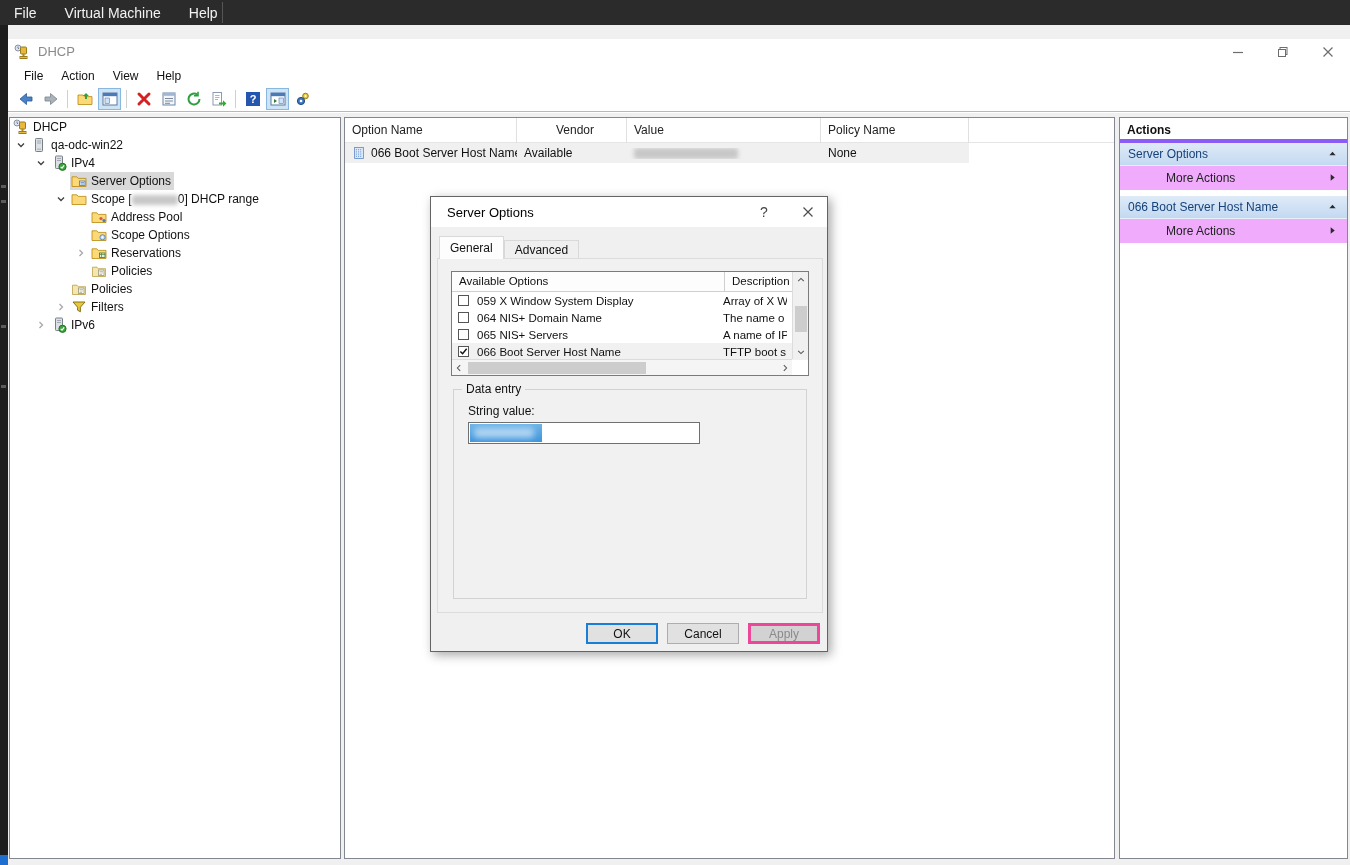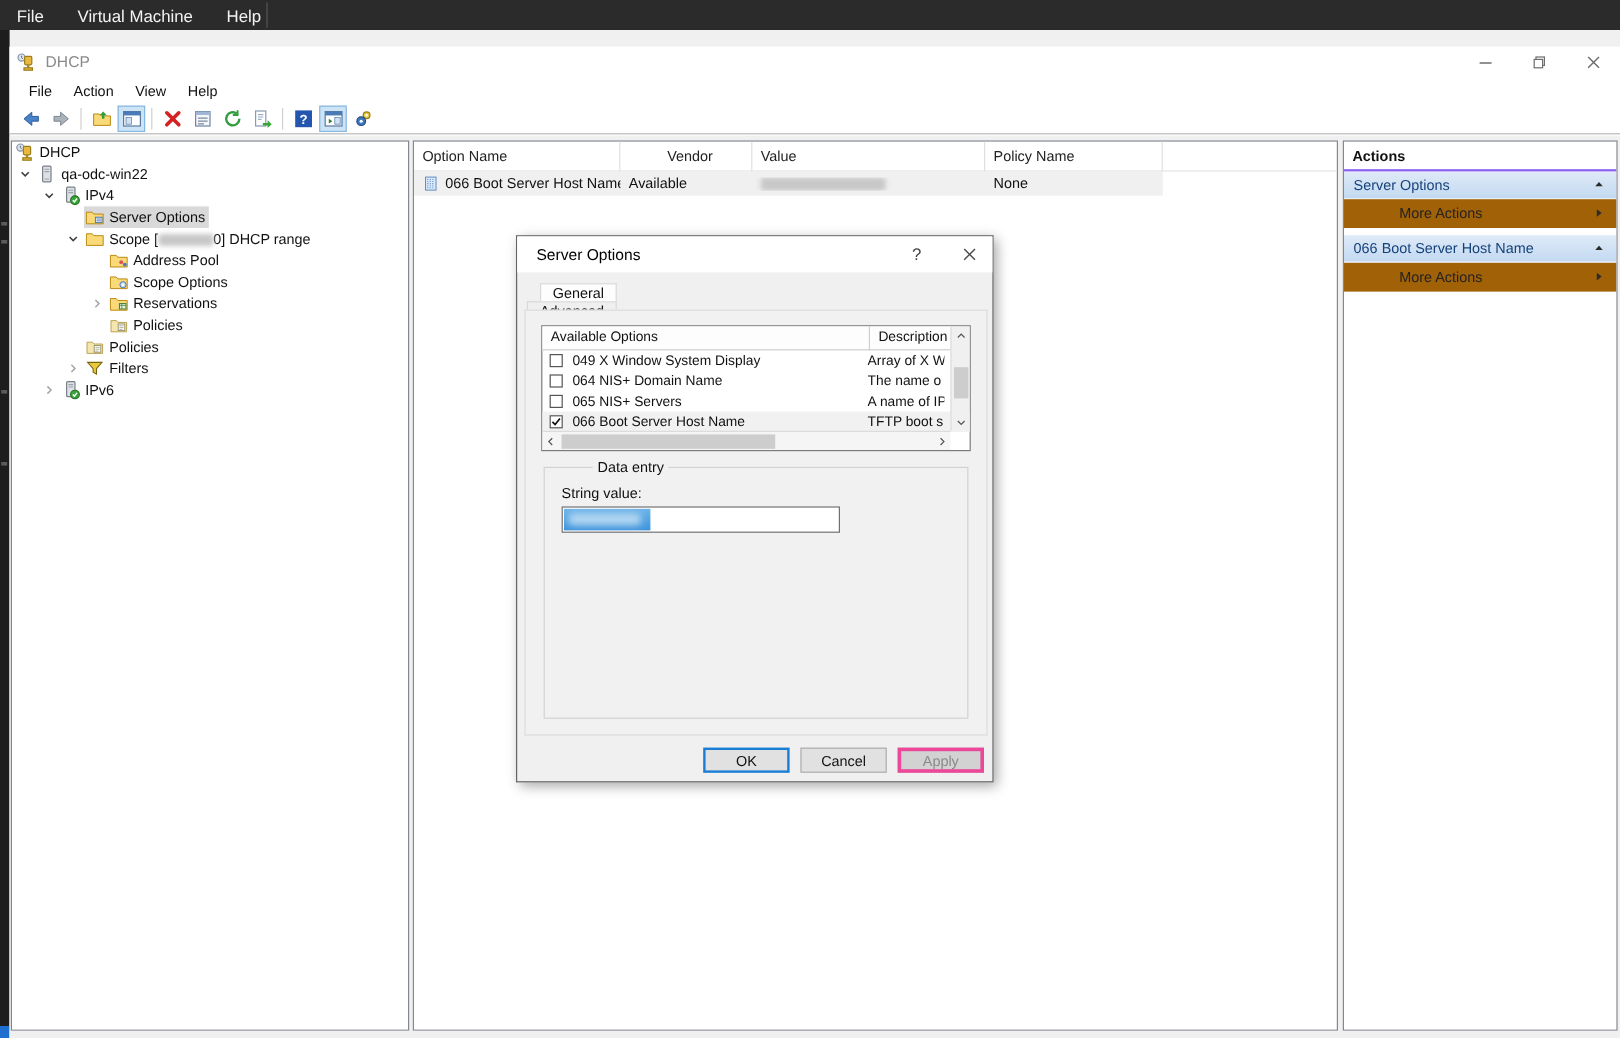--- a/index.html
+++ b/index.html
@@ -53,34 +53,34 @@
 
   
   .lv-header { display:flex; height:25px; border-bottom:1px solid #e5e5e5; align-items:center; }
   .lv-hcell { height:25px; line-height:25px; padding-left:7px; border-right:1px solid #e0e0e0; font-size:12px; color:#222; overflow:hidden; white-space:nowrap; }
   .lv-row { display:flex; align-items:center; height:20px; }
   .lv-row.sel { background:#f0f0f0; }
   .lv-cell { padding-left:7px; overflow:hidden; white-space:nowrap; display:flex; align-items:center; gap:5px; }
   .lv-cell svg { width:14px; height:14px; flex:0 0 14px; }
 
   
-  #actions-title { height:25px; line-height:25px; font-weight:bold; font-size:12px; padding-left:7px; border-bottom:2px solid #8b5cf6; }
+  #actions-title { height:25px; line-height:25px; font-weight:bold; font-size:12px; padding-left:7px; border-bottom:4px solid #8b5cf6; }
   .act-header { height:23px; display:flex; align-items:center; justify-content:space-between; padding:0 10px 0 8px;
     background:linear-gradient(#dfeaf7,#c3d9f1); color:#15427b; font-size:12px; border-bottom:1px solid #e8eef8; }
-  .act-item { height:24px; display:flex; align-items:center; justify-content:space-between; padding:0 10px 0 46px; font-size:12px; color:#222; background:#a16207; }
+  .act-item { height:24px; display:flex; align-items:center; justify-content:space-between; padding:0 10px 0 46px; font-size:12px; color:#222; background:#f0abfc; }
   .act-gap { height:6px; background:#fff; }
   .act-header svg, .act-item svg { width:9px; height:9px; }
 
   
   #dialog { left:422px; top:171px; width:398px; height:456px; background:#f0f0f0; border:1px solid #646464; box-shadow:3px 3px 10px rgba(0,0,0,.35); }
   #dlg-titlebar { left:0; top:0; width:396px; height:30px; background:#fff; display:flex; align-items:center; }
   #dlg-title { padding-left:16px; font-size:13px; color:#000; }
   #dlg-help { position:absolute; left:316px; top:0; width:34px; height:30px; display:flex; align-items:center; justify-content:center; color:#444; font-size:14px; }
   #dlg-close { position:absolute; left:358px; top:0; width:38px; height:30px; display:flex; align-items:center; justify-content:center; }
-  #dlg-tabs { left:8px; top:39px; height:23px; display:flex; align-items:flex-end;flex-direction:column; }
+  #dlg-tabs { left:8px; top:39px; height:23px; display:flex; align-items:flex-end; }
   .tab { font-size:12px; padding:0 10px; display:flex; align-items:center; justify-content:center; }
   .tab.active { height:23px; background:#fdfdfd; border:1px solid #d9d9d9; border-bottom:none; position:relative; z-index:2; }
   .tab.inactive { height:19px; background:#efefef; border:1px solid #d9d9d9; border-bottom:none; }
   #dlg-page { left:6px; top:61px; width:386px; height:355px; background:#f1f1f1; border:1px solid #dcdcdc; }
 
   #dlg-listbox { left:20px; top:74px; width:358px; height:105px; background:#fff; border:1px solid #7b7b7b; }
   .lb-head { display:flex; height:20px; }
   .lb-hcell { border-right:1px solid #cfcfcf; border-bottom:1px solid #cfcfcf; font-size:11.5px; line-height:19px; padding-left:7px; background:#fdfdfd; overflow:hidden; white-space:nowrap; }
   .lb-row { display:flex; align-items:center; height:17px; font-size:11.5px; white-space:nowrap; }
   .lb-row.sel { background:#f1f1f1; }
@@ -88,21 +88,21 @@
   .cb svg { width:9px; height:9px; }
   .lb-label { width:246px; overflow:hidden; }
   .lb-desc { width:64px; overflow:hidden; color:#111; }
   #lb-vscroll { position:absolute; right:0; top:0; width:16px; height:87px; background:#f0f0f0; border-left:1px solid #dcdcdc; }
   #lb-hscroll { position:absolute; left:0; bottom:0; width:340px; height:16px; background:#f5f5f5; border-top:1px solid #dcdcdc; }
   .sb-arrow { position:absolute; display:flex; align-items:center; justify-content:center; }
   .sb-arrow svg { width:8px; height:8px; }
   .sb-thumb { position:absolute; background:#cdcdcd; }
 
   #dlg-group { left:22px; top:192px; width:354px; height:210px; border:1px solid #d2d2d2; }
-  #dlg-group-legend { position:absolute; left:8px; top:-8px; background:#f1f1f1; padding:0 4px; font-size:12px;margin-left:32px; }
+  #dlg-group-legend { position:absolute; left:8px; top:-8px; background:#f1f1f1; padding:0 4px; font-size:12px; }
   #string-label { position:absolute; left:14px; top:14px; font-size:12px; }
   #string-input { position:absolute; left:14px; top:32px; width:232px; height:22px; background:#fff; border:1px solid #707070; }
   #string-sel { position:absolute; left:1px; top:1px; width:72px; height:18px; background:linear-gradient(#6db4e8,#3d94dc); overflow:hidden; }
   #string-sel .smudge { position:absolute; left:4px; top:4px; width:60px; height:10px; background:rgba(255,255,255,.55); border-radius:3px; filter:blur(3px); }
 
   #dlg-buttons { left:155px; top:426px; display:flex; gap:9px; }
   .btn { width:72px; height:21px; display:flex; align-items:center; justify-content:center; font-size:12px; background:#e1e1e1; border:1px solid #adadad; }
   .btn.primary { border:2px solid #1a7fd4; }
   .btn.disabled { background:#d2d2d2; border:3px solid #ec4899; color:#8a8a8a; }
 </style>
@@ -482,21 +482,21 @@
   <div id="dlg-page" class="abs"></div>
 
   <div id="dlg-listbox" class="abs">
     <div class="lb-head">
         <span class="lb-hcell" style="width: 273px;">Available Options</span>
         <span class="lb-hcell" style="width: 69px;">Description</span>
       </div>
     <div id="lb-rows">
         <div class="lb-row">
           <span class="cb"></span>
-          <span class="lb-label">049 X Window System Display</span>
+          <span class="lb-label">059 X Window System Display</span>
           <span class="lb-desc">Array of X W</span>
         </div>
         <div class="lb-row">
           <span class="cb"></span>
           <span class="lb-label">064 NIS+ Domain Name</span>
           <span class="lb-desc">The name o</span>
         </div>
         <div class="lb-row">
           <span class="cb"></span>
           <span class="lb-label">065 NIS+ Servers</span>

